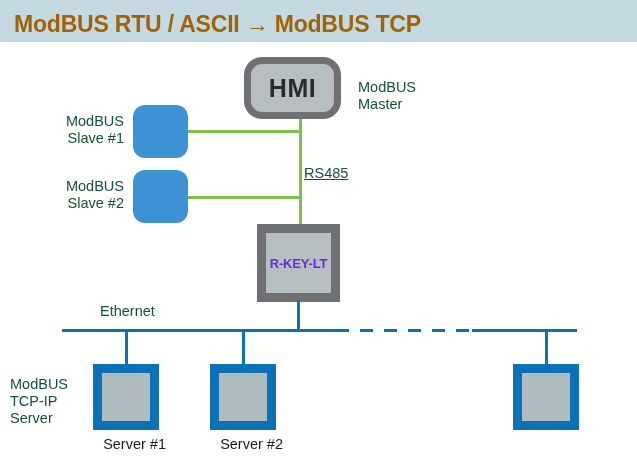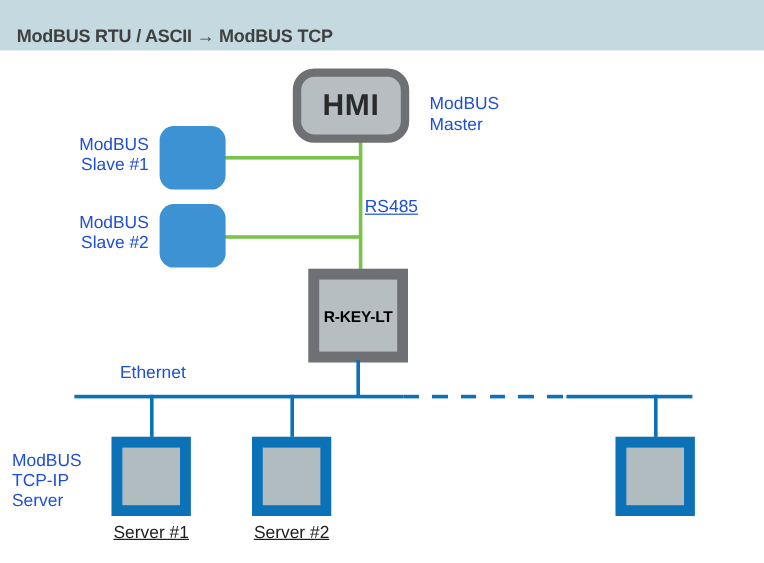--- a/index.html
+++ b/index.html
@@ -25,33 +25,33 @@
     position: absolute;
     left: 0;
     top: 0;
     width: 637px;
     height: 42px;
     background: #c4d9e0;
   }
   .header-title {
     position: absolute;
     left: 14px;
-    top: 22px;
-    font-size: 15px;
+    top: 11px;
+    font-size: 23px;
     font-weight: bold;
-    color: #404040;
+    color: #a16207;
     letter-spacing: -0.2px;
     white-space: nowrap;
   }
 
   
   .lbl {
     position: absolute;
     font-size: 14.5px;
-    color: #1d4ed8;
+    color: #14532d;
     line-height: 17px;
     white-space: pre-line;
   }
   .lbl-right { text-align: right; }
 
   
   .hmi-box {
     position: absolute;
     left: 244px;
     top: 57px;
@@ -116,21 +116,21 @@
     position: absolute;
     left: 0;
     top: 0;
     width: 100%;
     height: 100%;
     display: flex;
     align-items: center;
     justify-content: center;
     font-size: 13px;
     font-weight: bold;
-    color: #000000;
+    color: #6d28d9;
     letter-spacing: -0.2px;
   }
 
   
   .wire-blue-v {
     position: absolute;
     width: 3px;
     background: #0c72b8;
   }
   .wire-blue-h {
@@ -158,23 +158,22 @@
     border: 9px solid #0c72b8;
     background: #b0bcc0;
     box-sizing: border-box;
     top: 364px;
   }
   .server-caption {
     position: absolute;
     top: 436px;
     font-size: 14.5px;
     color: #1c1c1c;
-    text-align: center;
+    text-align: right;
     white-space: nowrap;
-    text-decoration: underline;
   }
 </style>
 </head>
 <body>
 
 <div id="stage">
 
   <div class="header-bar"></div>
   <div class="header-title">ModBUS RTU / ASCII → ModBUS TCP</div>
 

